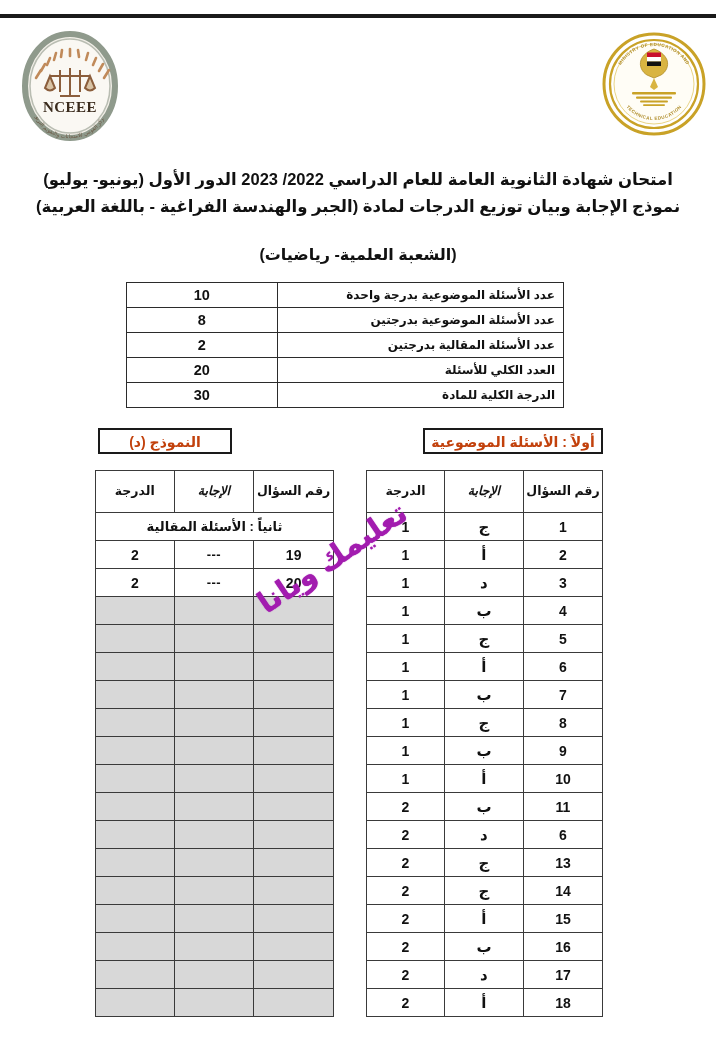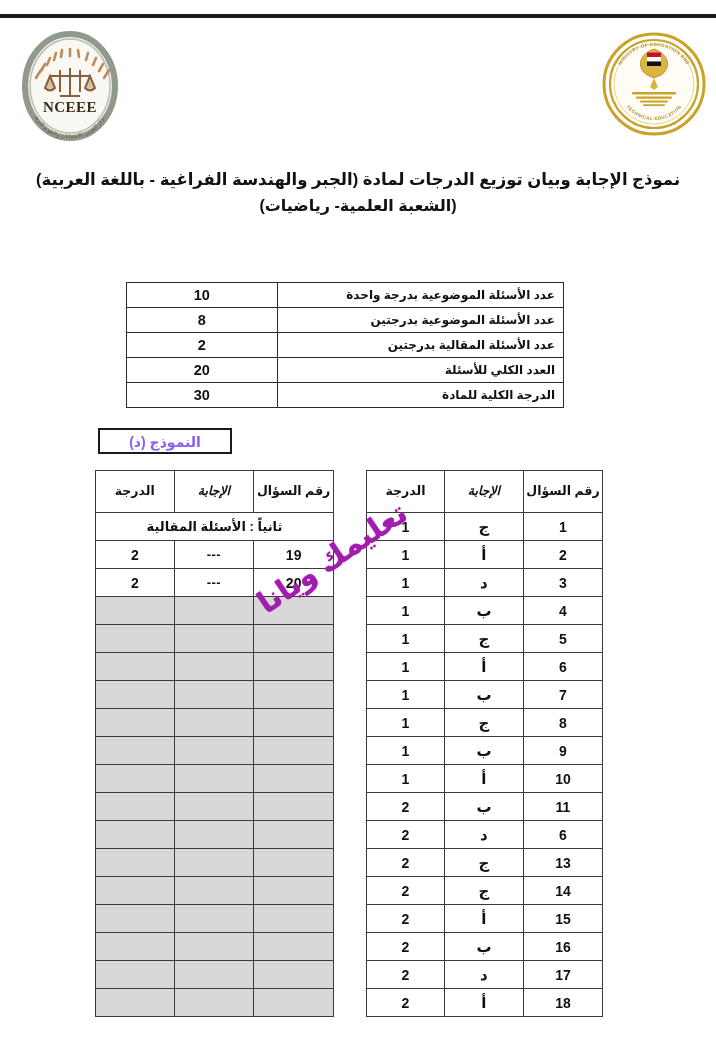--- a/index.html
+++ b/index.html
@@ -41,21 +41,21 @@
     direction: rtl;
   }
   .headings .line {
     font-size: 16.5px;
     font-weight: bold;
     color: #111111;
     line-height: 1.62;
     letter-spacing: 0;
     white-space: nowrap;
   }
-  .headings .line.l3 { font-size: 16px; }
+  .headings .line.l3 { font-size: 16px; margin-top: 23px; }
 
   
   #summary-table {
     position: absolute;
     left: 126px; top: 282px;
     width: 438px;
     border-collapse: collapse;
     direction: rtl;
     background: #fff;
   }
@@ -71,21 +71,21 @@
   #summary-table td.label { text-align: right; width: 287px; }
   #summary-table td.value { text-align: center; width: 151px; font-size: 14.5px; }
 
   
   .section-box {
     position: absolute;
     border: 2px solid #1a1a1a;
     background: #ffffff;
     font-size: 14px;
     font-weight: bold;
-    color: #8b5cf6;
+    color: #c2410c;
     text-align: center;
     line-height: 24px;
     height: 26px;
     direction: rtl;
     white-space: nowrap;
   }
   #model-box     { left: 98px;  top: 428px; width: 134px; }
   #objective-box { left: 423px; top: 428px; width: 180px; }
 
   
@@ -212,20 +212,21 @@
       <text font-family="Liberation Sans, sans-serif" font-size="4.6" font-weight="bold" fill="#b08d2a" letter-spacing="0.45">
         <textPath href="#moe-arc-top" startOffset="50%" text-anchor="middle">MINISTRY OF EDUCATION AND</textPath>
       </text>
       <text font-family="Liberation Sans, sans-serif" font-size="4.6" font-weight="bold" fill="#b08d2a" letter-spacing="0.45">
         <textPath href="#moe-arc-bot" startOffset="50%" text-anchor="middle">TECHNICAL EDUCATION</textPath>
       </text>
     </svg>
   </div>
 
   <div class="headings">
+    <div class="line l1">امتحان شهادة الثانوية العامة للعام الدراسي 2022/ 2023 الدور الأول (يونيو- يوليو)</div>
     <div class="line l2">نموذج الإجابة وبيان توزيع الدرجات لمادة (الجبر والهندسة الفراغية - باللغة العربية)</div>
     <div class="line l3">(الشعبة العلمية- رياضيات)</div>
   </div>
 
   <table id="summary-table">
     <tbody>
       <tr>
         <td class="label">عدد الأسئلة الموضوعية بدرجة واحدة</td>
         <td class="value">10</td>
       </tr>
@@ -242,20 +243,21 @@
         <td class="value">20</td>
       </tr>
       <tr>
         <td class="label">الدرجة الكلية للمادة</td>
         <td class="value">30</td>
       </tr>
     </tbody>
   </table>
 
   <div class="section-box" id="model-box">النموذج (د)</div>
+  <div class="section-box" id="objective-box">أولاً : الأسئلة الموضوعية</div>
 
   <table class="ans-table" id="table-essay">
     <thead>
       <tr>
         <th class="col-q">رقم السؤال</th>
         <th class="col-a">الإجابة</th>
         <th class="col-d">الدرجة</th>
       </tr>
     </thead>
     <tbody id="essay-body">

